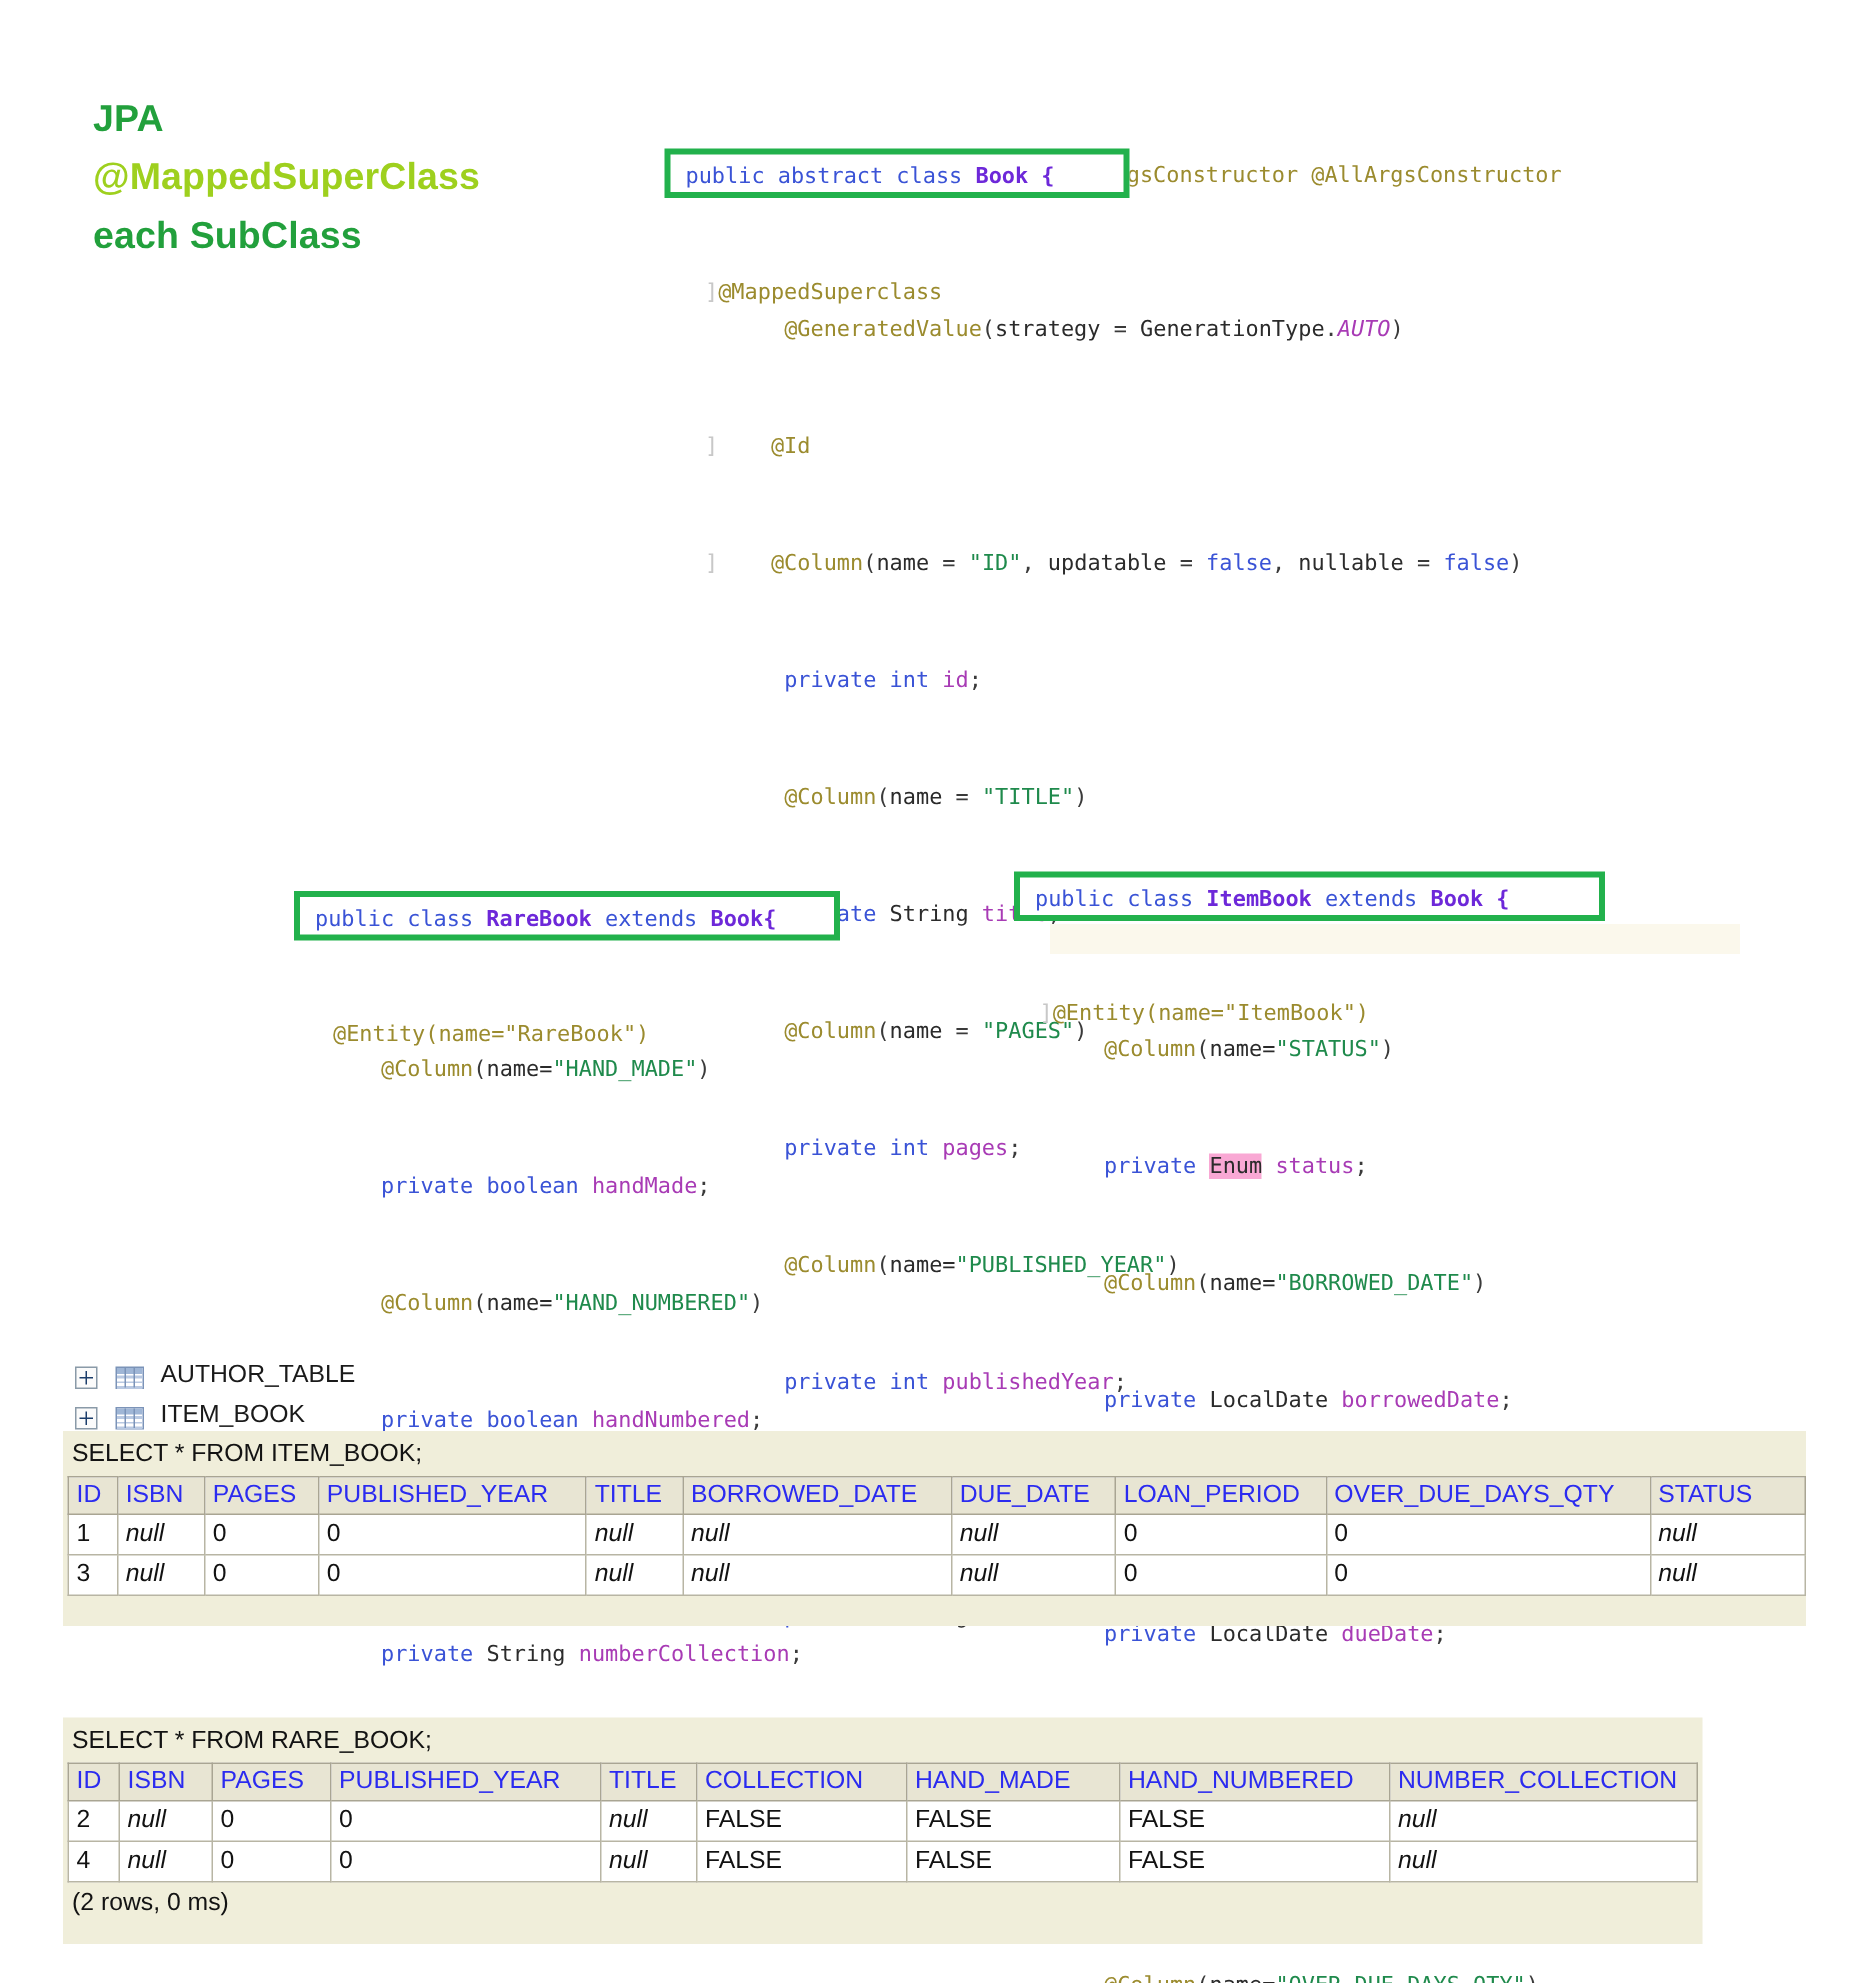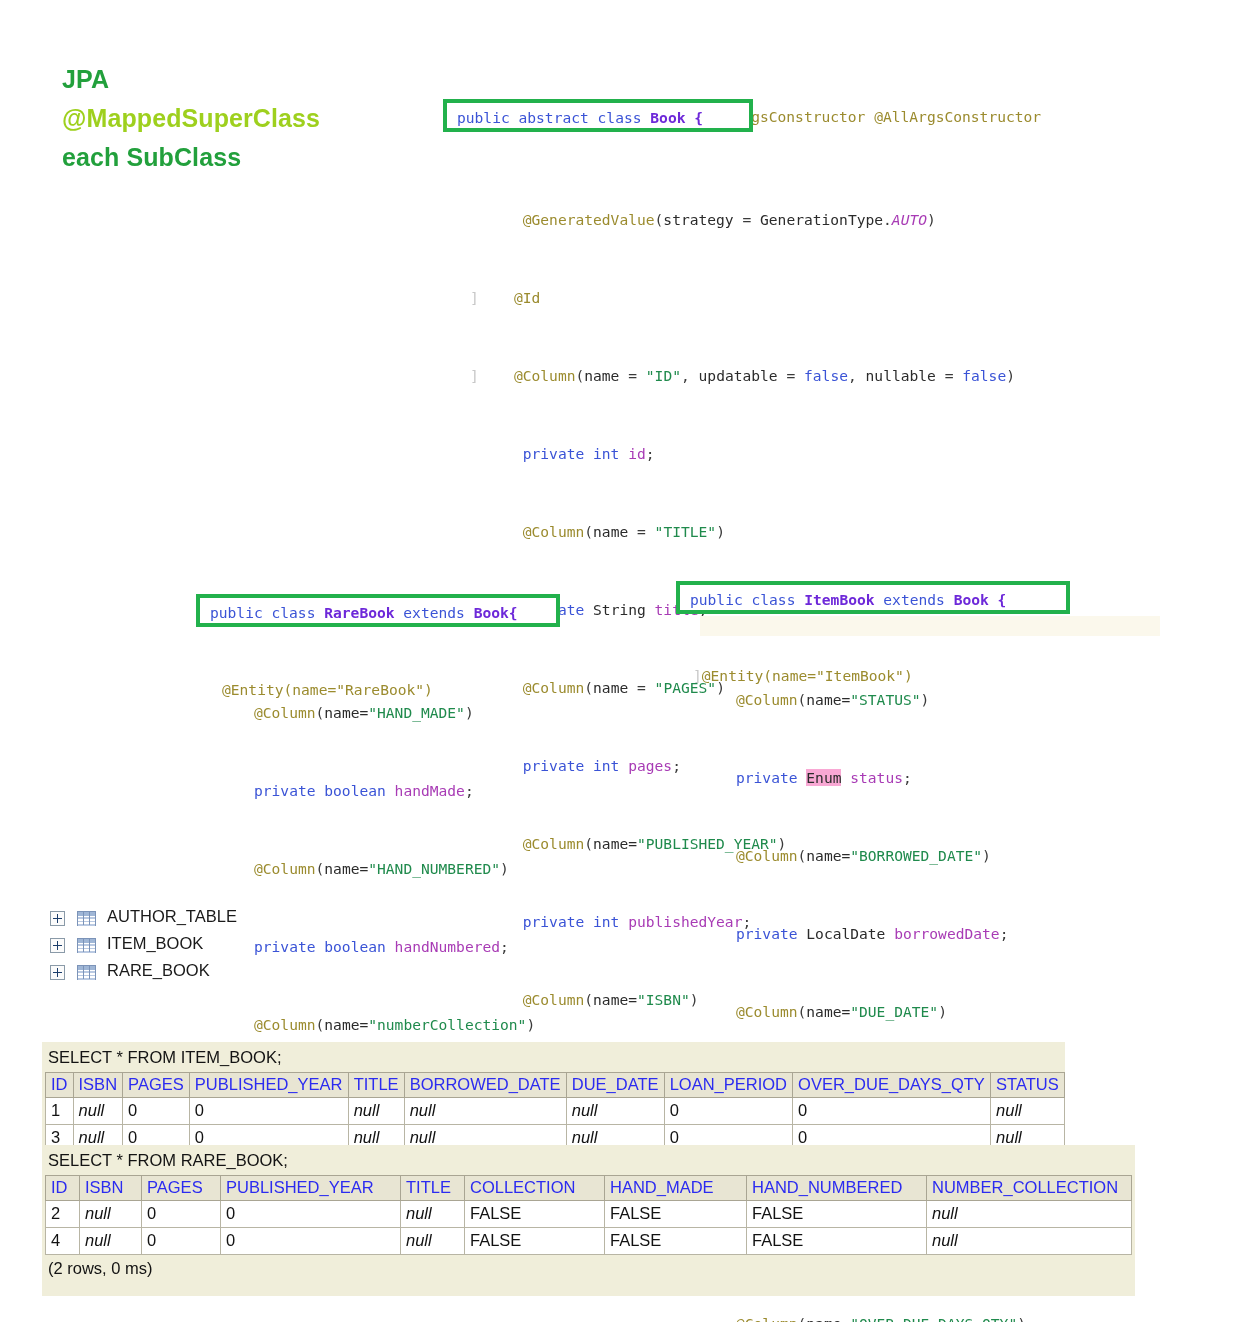--- a/index.html
+++ b/index.html
@@ -129,20 +129,21 @@
 <body>
 
 <div id="title" class="abs">
   <div>JPA</div>
   <div class="hl">@MappedSuperClass</div>
   <div>each SubClass</div>
 </div>
 
 <div class="abs code" style="left:470px;top:52px;">
   <div><span class="gutter">]</span><span class="ann">@Getter @Setter @ToString @NoArgsConstructor @AllArgsConstructor</span></div>
+  <div><span class="gutter">]</span><span class="ann">@MappedSuperclass</span></div>
 </div>
 
 <div class="abs greenbox" style="left:443px;top:99px;width:310px;height:33px;">
   <span class="code" style="line-height:25px;"><span class="kw">public abstract class</span> <span class="cls">Book {</span></span>
 </div>
 <div class="abs" style="left:0;top:0;width:0;height:0;overflow:hidden;">public abstract class Book {</div>
 
 <div class="abs code" style="left:470px;top:155px;">
   <div> <span class="gutter"> </span>    <span class="ann">@GeneratedValue</span><span class="pun">(</span><span class="typ">strategy</span> <span class="pun">=</span> <span class="typ">GenerationType</span><span class="pun">.</span><span class="italic">AUTO</span><span class="pun">)</span></div>
   <div><span class="gutter">]</span>    <span class="ann">@Id</span></div>
@@ -236,21 +237,21 @@
         <span class="l1"></span>
         <span class="l2"></span>
         <span class="l3"></span>
         <i class="v1"></i>
         <i class="v2"></i>
       </span>
     <span>RARE_BOOK</span>
   </div>
 </div>
 
-<div class="panel" style="left:42px;top:1042px;width:1023px;height:130px;">
+<div class="panel" style="left:42px;top:954px;width:1162px;height:130px;">
   <div class="sqltext">SELECT * FROM ITEM_BOOK;</div>
   <table class="res">
     <colgroup>
       <col style="width:34px">
         <col style="width:60px">
         <col style="width:78px">
         <col style="width:183px">
       <col style="width:66px">
         <col style="width:183px">
         <col style="width:112px">

